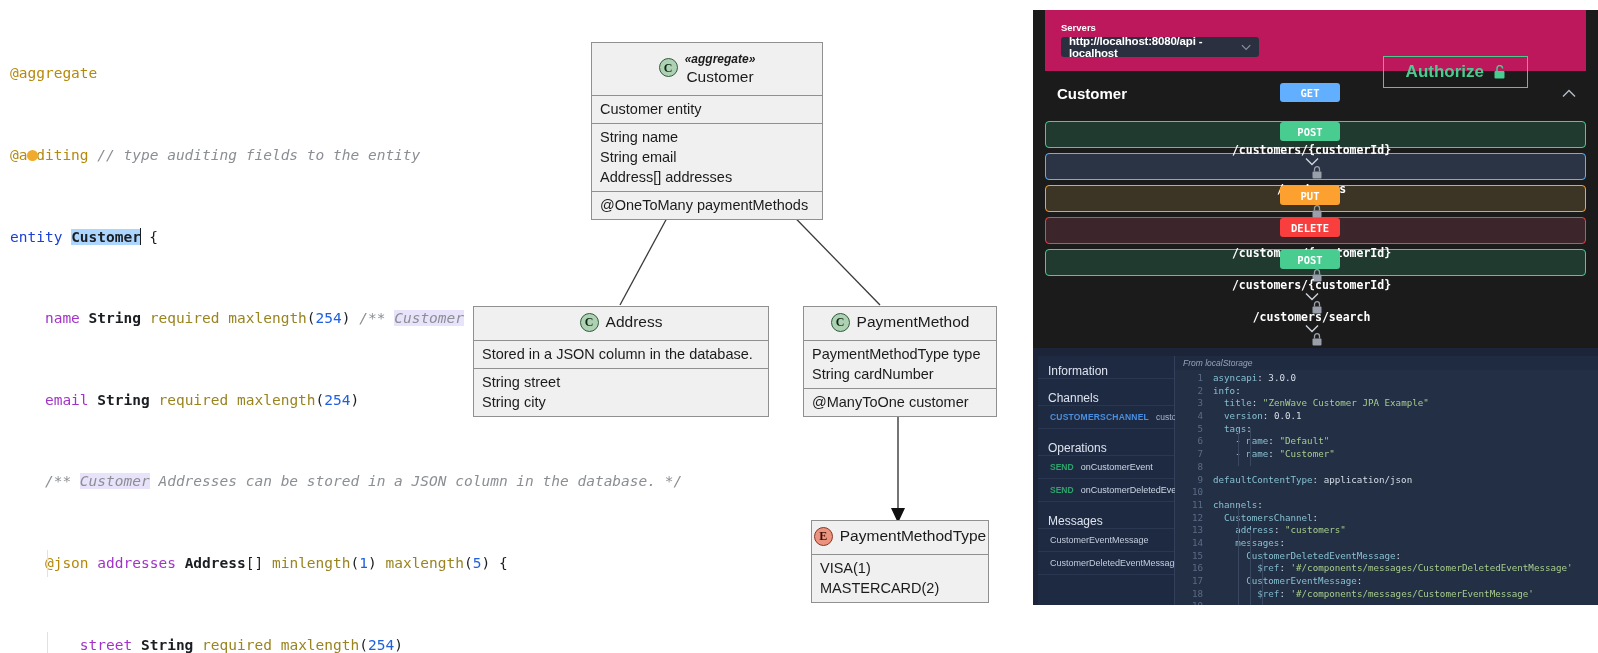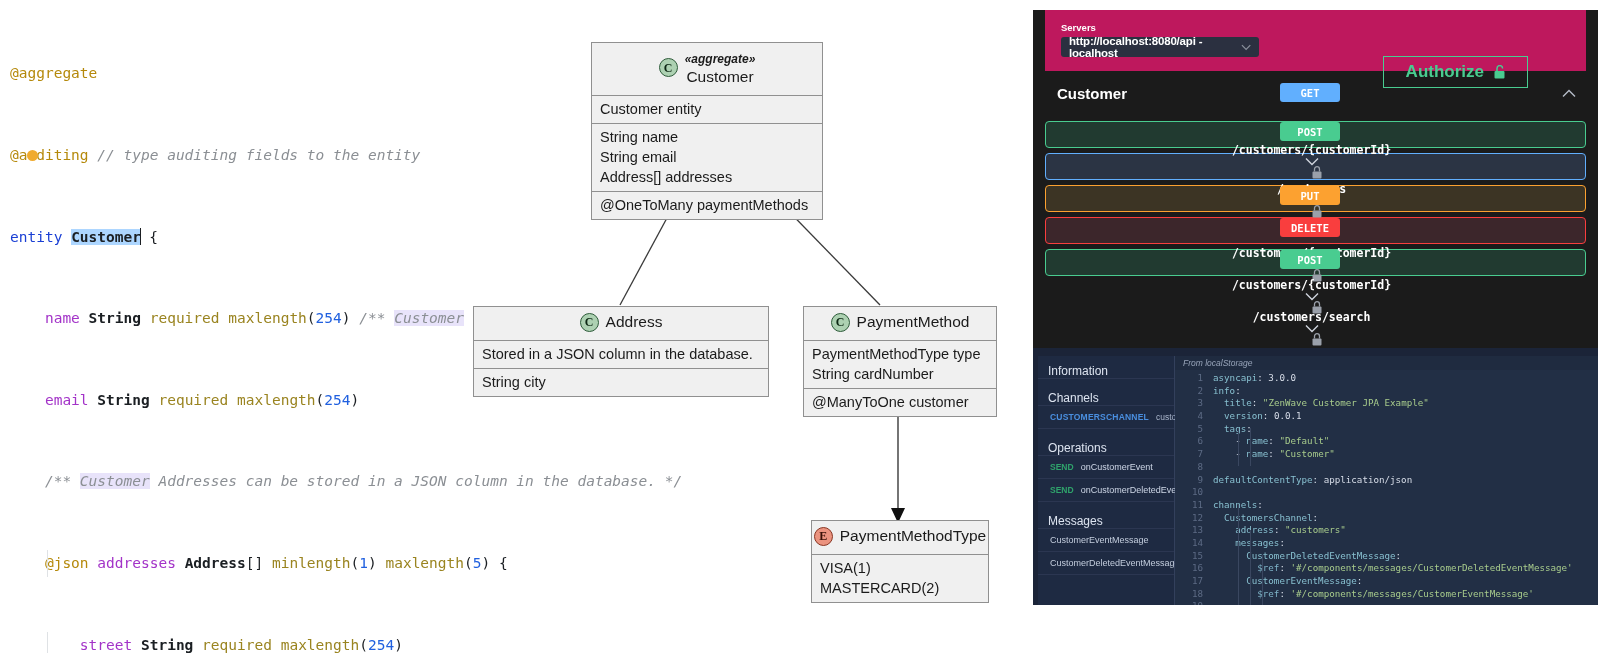--- a/index.html
+++ b/index.html
@@ -236,20 +236,21 @@
 
     <div class="uml-box" style="left:473px; top:306px; width:296px;">
       <div class="uml-title">
         <div class="uml-title-row">
           <span class="circ circ-c">C</span>
           <span class="uml-name">Address</span>
         </div>
       </div>
       <div class="uml-sec">Stored in a JSON column in the database.</div>
       <div class="uml-sec">
+        <div>String street</div>
         <div>String city</div>
       </div>
     </div>
 
     <div class="uml-box" style="left:803px; top:306px; width:194px;">
       <div class="uml-title">
         <div class="uml-title-row">
           <span class="circ circ-c">C</span>
           <span class="uml-name">PaymentMethod</span>
         </div>

